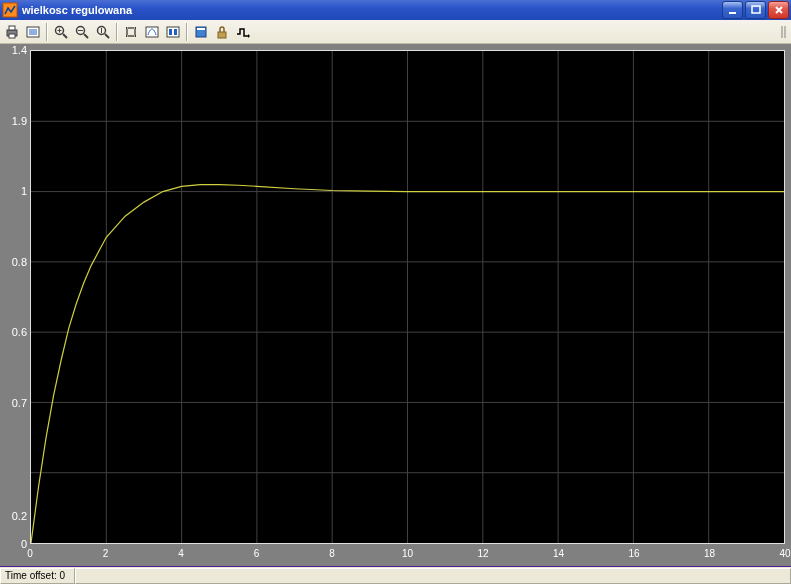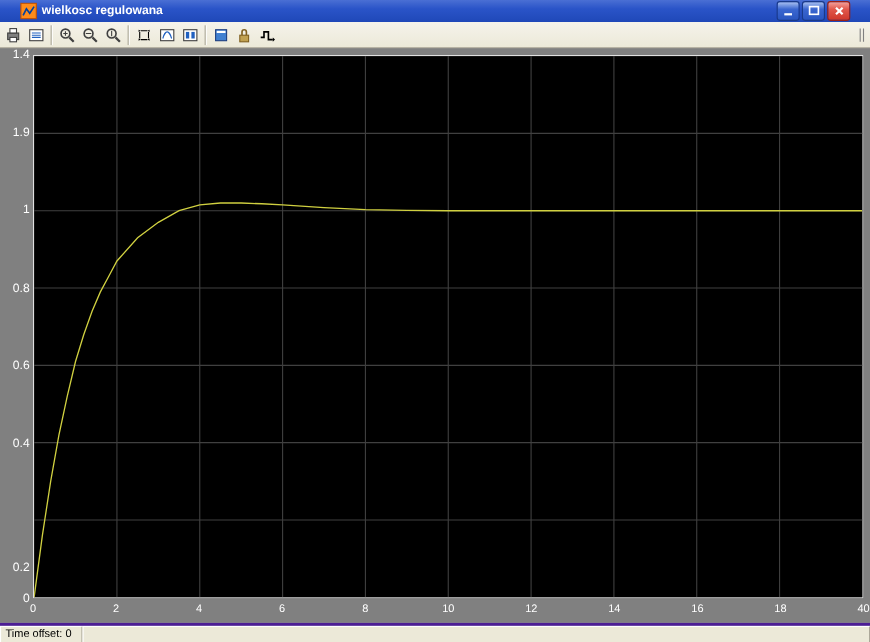--- a/index.html
+++ b/index.html
@@ -1,18 +1,18 @@
 <!DOCTYPE html>
 <html><head>
 <meta charset="utf-8">
 <style>
   * { box-sizing: border-box; margin: 0; padding: 0; }
   html, body { width: 791px; height: 584px; font-family: Tahoma, Arial, sans-serif; font-size: 11px; overflow: hidden; background: #808080; }
   .window { width: 791px; height: 584px; display: flex; flex-direction: column; background: #808080; }
-  .titlebar { height: 20px; background: linear-gradient(to bottom, #4a6fd4, #2a54c8 40%, #1f48b8); display: flex; align-items: center; padding: 0 18px; color: white; }
+  .titlebar { height: 20px; background: linear-gradient(to bottom, #4a6fd4, #2a54c8 40%, #1f48b8); display: flex; align-items: center; padding: 0 2px; color: white; }
   .titlebar .app-icon { width: 16px; height: 16px; margin-right: 4px; display: flex; align-items: center; justify-content: center; }
   .titlebar .app-icon svg { width: 16px; height: 16px; }
   .titlebar .title-text { flex: 1; font-weight: bold; font-size: 11px; }
   .titlebar .winbtns { display: flex; gap: 2px; }
   .winbtn { width: 21px; height: 18px; border-radius: 3px; border: 1px solid #1a3a8a; display: flex; align-items: center; justify-content: center; cursor: pointer; }
   .winbtn.min, .winbtn.max { background: linear-gradient(to bottom, #a8c0f0, #3a66d0 40%, #2a56c0); }
   .winbtn.close { background: linear-gradient(to bottom, #f4a09a, #e0584c 40%, #d0382c); border-color: #9a2016; }
   .winbtn svg { width: 12px; height: 12px; }
   .toolbar { height: 24px; background: linear-gradient(to bottom, #f5f3eb, #ece9d8); border-bottom: 1px solid #c0bba8; display: flex; align-items: center; padding: 0 2px; gap: 1px; }
   .tbtn { width: 20px; height: 20px; display: flex; align-items: center; justify-content: center; border: 1px solid transparent; cursor: pointer; }
@@ -20,21 +20,21 @@
   .tsep { width: 2px; height: 18px; border-left: 1px solid #aca899; border-right: 1px solid #fff; margin: 0 2px; }
   .toolbar .grip { margin-left: auto; width: 10px; height: 18px; display: flex; align-items: center; justify-content: center; }
   .plot-area { flex: 1; background: #808080; position: relative; padding: 6px 6px 4px 6px; }
   .axes-wrap { position: relative; width: 100%; height: 100%; }
   .ylabels { position: absolute; left: 0; top: 0; width: 24px; height: calc(100% - 18px); }
   .ylabel { position: absolute; right: 3px; transform: translateY(-50%); color: #ffffff; font-size: 11px; }
   .xlabels { position: absolute; left: 24px; right: 0; bottom: 0; height: 14px; }
   .xlabel { position: absolute; top: 0; transform: translateX(-50%); color: #ffffff; font-size: 10px; }
   .plot { position: absolute; left: 24px; top: 0; right: 0; bottom: 18px; background: #000000; border: 1px solid #e0e0e0; }
   .plot svg { width: 100%; height: 100%; display: block; }
-  .statusbar { height: 18px; background: #ece9d8; border-top: 3px solid #4c1d95; display: flex; align-items: center; }
+  .statusbar { height: 18px; background: #ece9d8; border-top: 1px solid #4c1d95; display: flex; align-items: center; }
   .status-cell { height: 16px; border: 1px solid #aca899; border-top-color: #fff; border-left-color: #fff; padding: 0 4px; display: flex; align-items: center; font-size: 10px; min-width: 50px; }
   .status-cell.first { min-width: 75px; }
   .status-cell.fill { flex: 1; }
 </style>
 </head>
 <body>
 
 <div class="window">
 
   <div class="titlebar">
@@ -148,21 +148,21 @@
           <line x1="6" y1="3" x2="6" y2="15" stroke="#808080"></line>
         </svg>
       </div>
   </div>
 
   <div class="plot-area">
     <div class="axes-wrap">
       <div class="ylabels" id="ylabels">
           <div class="ylabel" style="top: 100%;">0</div>
           <div class="ylabel" style="top: 85.7143%; margin-top: 43px;">0.2</div>
-          <div class="ylabel" style="top: 71.4286%;">0.4</div>
+          <div class="ylabel" style="top: 71.4286%;">0.7</div>
           <div class="ylabel" style="top: 57.1429%;">0.6</div>
           <div class="ylabel" style="top: 42.8571%;">0.8</div>
           <div class="ylabel" style="top: 28.5714%;">1</div>
           <div class="ylabel" style="top: 14.2857%;">1.9</div>
           <div class="ylabel" style="top: 0%;">1.4</div>
         </div>
       <div class="plot">
         <svg id="plotsvg" viewBox="0 0 1000 1000" preserveAspectRatio="none">
             <line x1="100" y1="0" x2="100" y2="1000" stroke="#404040" stroke-width="1" vector-effect="non-scaling-stroke"></line>
             <line x1="200" y1="0" x2="200" y2="1000" stroke="#404040" stroke-width="1" vector-effect="non-scaling-stroke"></line>

